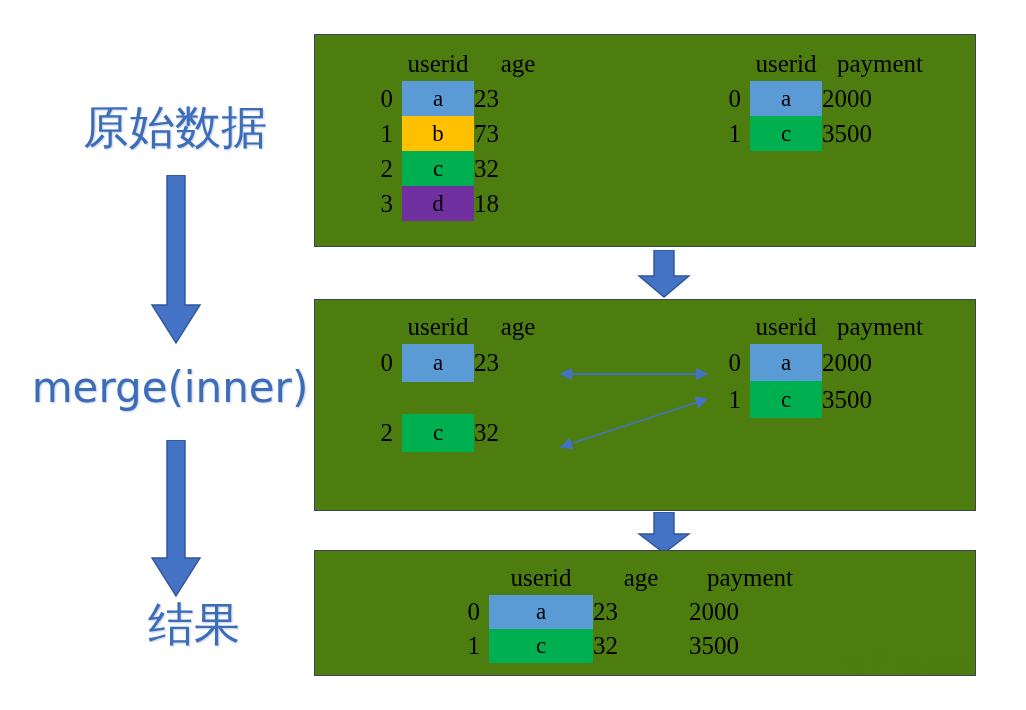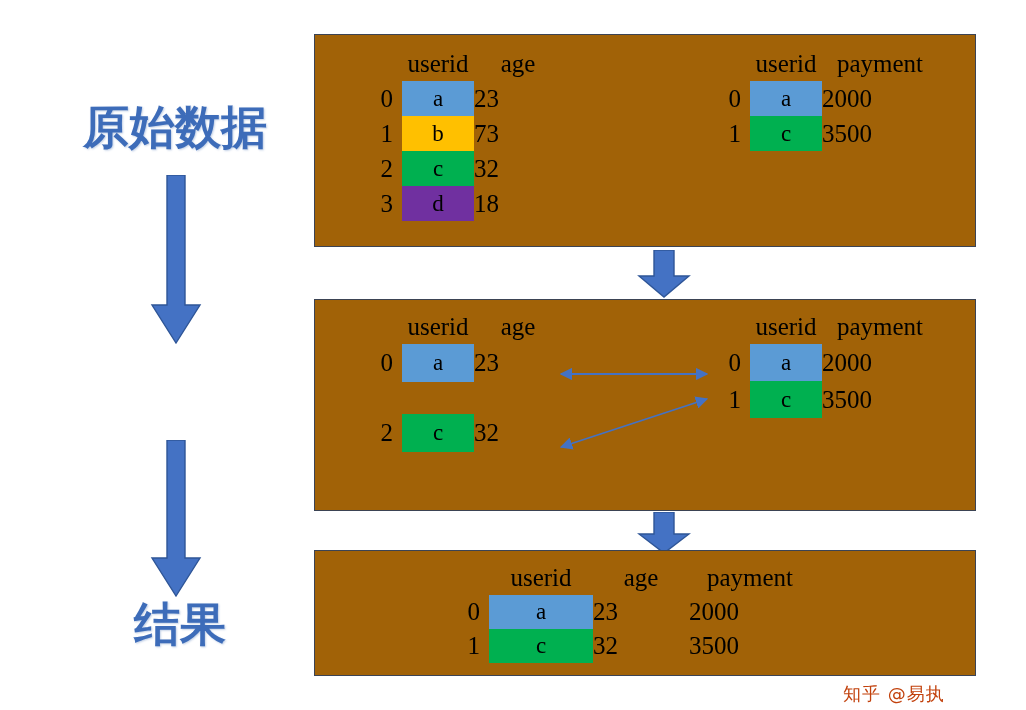--- a/index.html
+++ b/index.html
@@ -19,37 +19,37 @@
   
   .stage-label {
     position: absolute;
     color: #3D6CB9;
     text-align: center;
     white-space: nowrap;
     text-shadow: 1px 1px 2px rgba(120,150,200,0.45);
   }
   .stage-label.cjk {
     font-family: "DejaVu Sans", "Liberation Sans", sans-serif;
-    font-weight: 700;
+    font-weight: 400;
   }
   .stage-label.latin {
     font-family: "DejaVu Sans", "Liberation Sans", sans-serif;
     font-weight: 400;
   }
 
   
   .block-arrow {
     position: absolute;
   }
 
   
   .panel {
     position: absolute;
     border: 1.5px solid #3B4354;
-    background: #a16207;
+    background: #4d7c0f;
     box-sizing: border-box;
   }
 
   
   .dtable {
     position: absolute;
   }
   .dtable table {
     border-collapse: collapse;
   }
@@ -85,37 +85,37 @@
     white-space: nowrap;
   }
   .spacer-row td { height: 32px; }
 
   
   .conn { position: absolute; overflow: visible; }
 
   
   .watermark {
     position: absolute;
-    color: #c2410c;
+    color: #4d7c0f;
     font-family: "DejaVu Sans", "Liberation Sans", sans-serif;
-    font-size: 18px;
+    font-size: 23px;
     white-space: nowrap;
     letter-spacing: 1px;
-    margin-top: 34px;
   }
 </style>
 </head>
 <body>
 
 <div id="canvas">
 
   <div class="stage-label cjk" style="left:50px; top:100px; width:250px; font-size:46px; line-height:54px;">原始数据</div>
 
-
-  <div class="stage-label cjk" style="left:55px; top:597px; width:250px; font-size:46px; line-height:54px;">结果</div>
+  <div class="stage-label latin" style="left:20px; top:362px; width:300px; font-size:42px; line-height:52px;">merge(inner)</div>
+
+  <div class="stage-label cjk" style="left:69px; top:597px; width:250px; font-size:46px; line-height:54px;">结果</div>
 
   <svg class="block-arrow" style="left:150px; top:175px;" width="52" height="170" viewBox="0 0 52 170">
     <polygon points="17,0 35,0 35,130 50,130 26,168 2,130 17,130" fill="#4472C4" stroke="#2E5597" stroke-width="1.4"></polygon>
   </svg>
 
   <svg class="block-arrow" style="left:150px; top:440px;" width="52" height="158" viewBox="0 0 52 158">
     <polygon points="17,0 35,0 35,118 50,118 26,156 2,118 17,118" fill="#4472C4" stroke="#2E5597" stroke-width="1.4"></polygon>
   </svg>
 
   <svg class="block-arrow" style="left:637px; top:250px;" width="54" height="48" viewBox="0 0 54 48">

